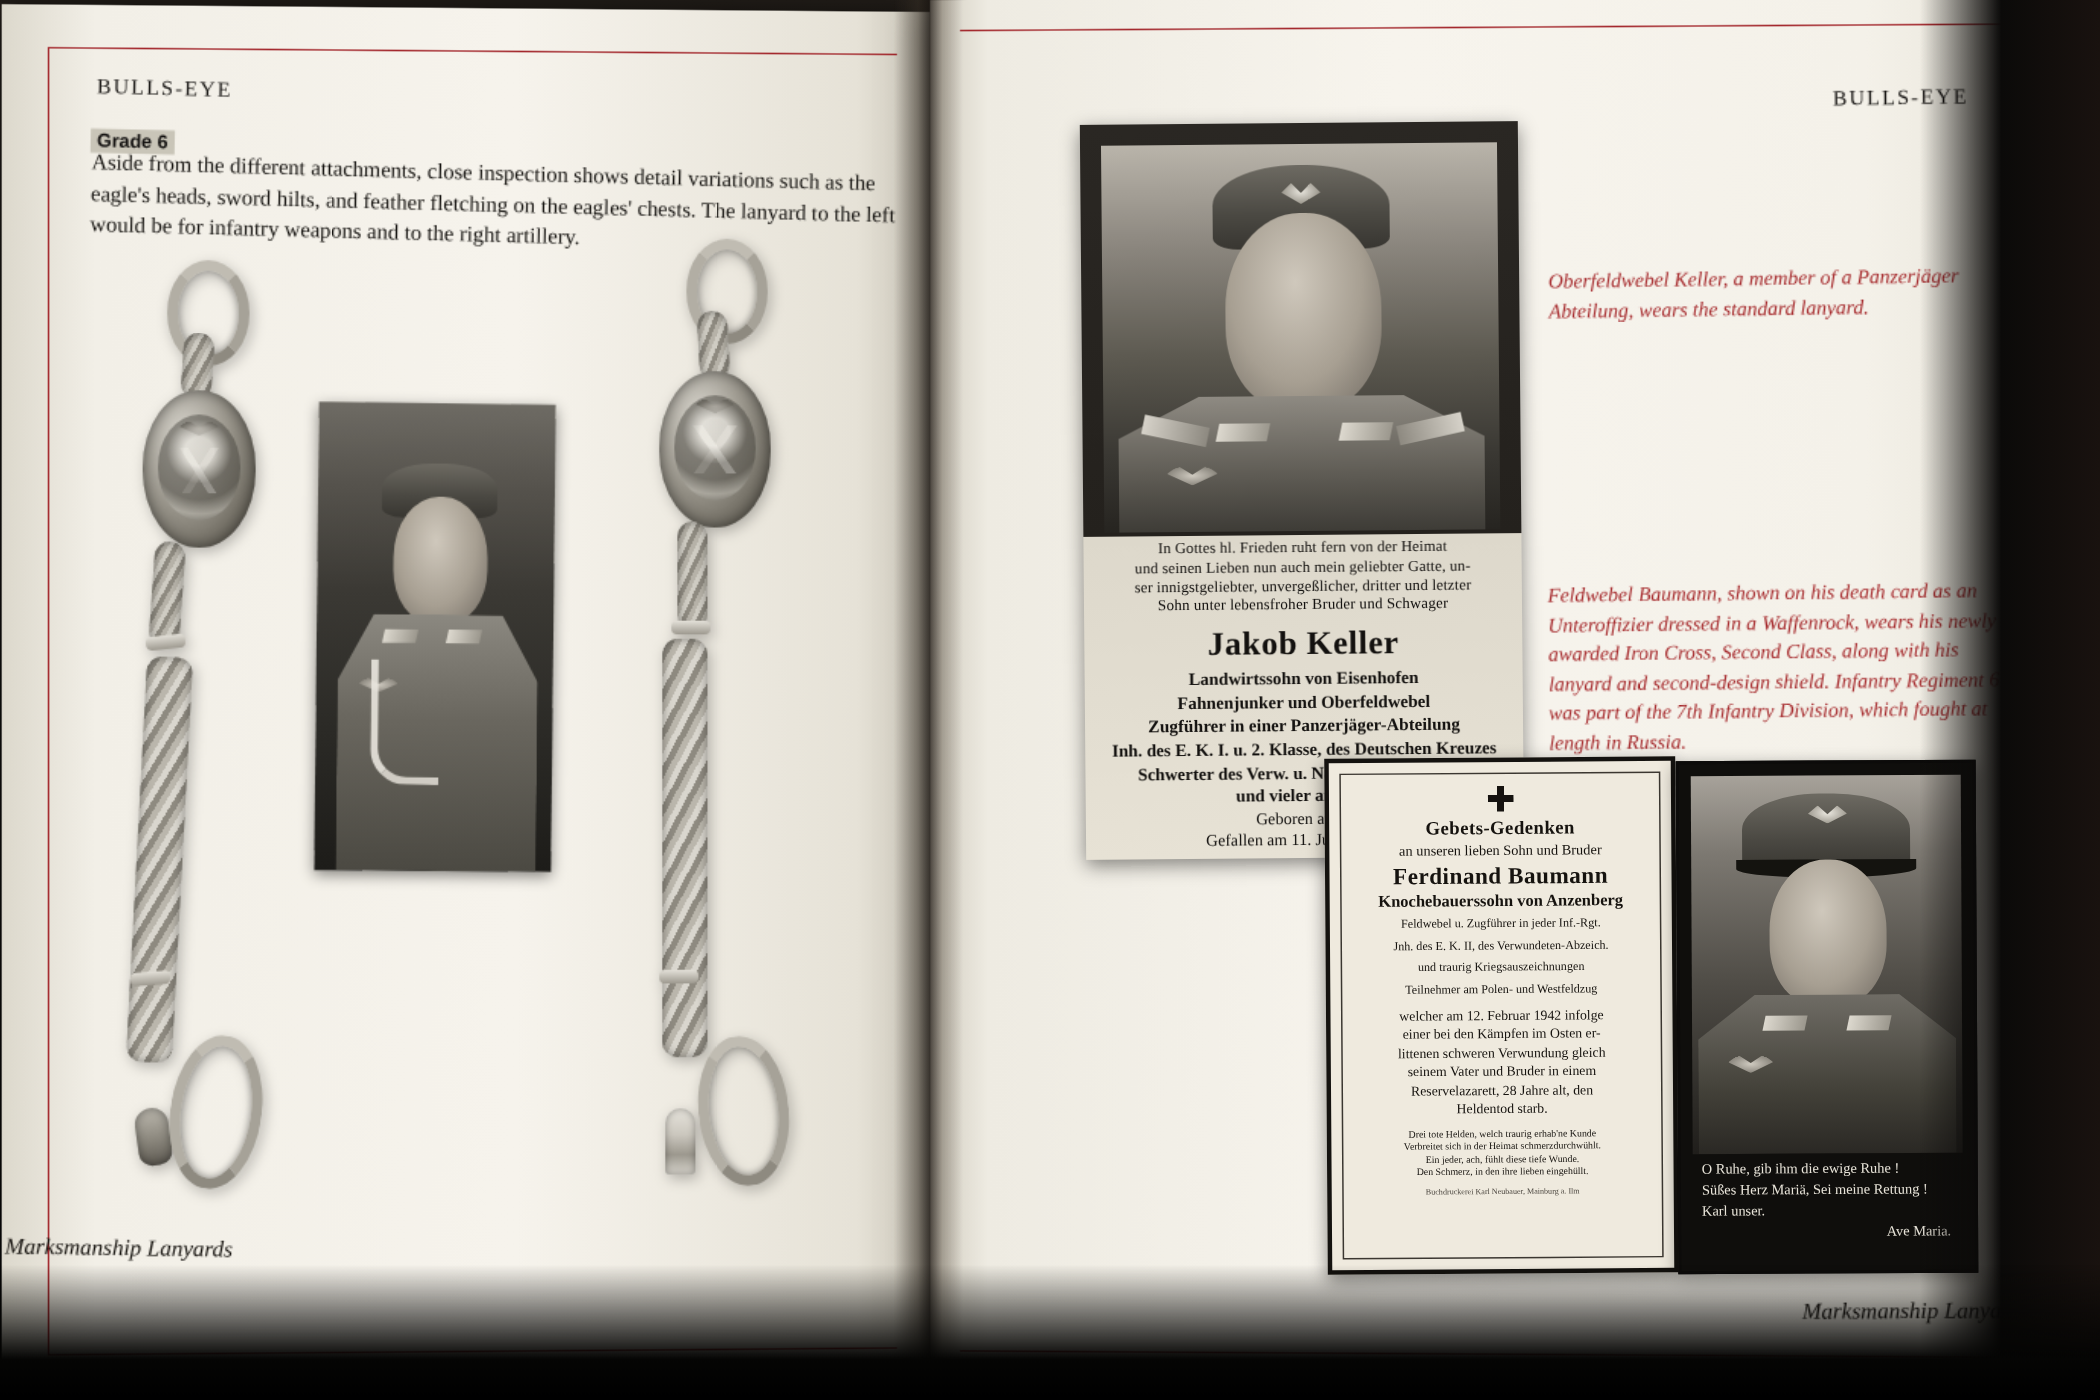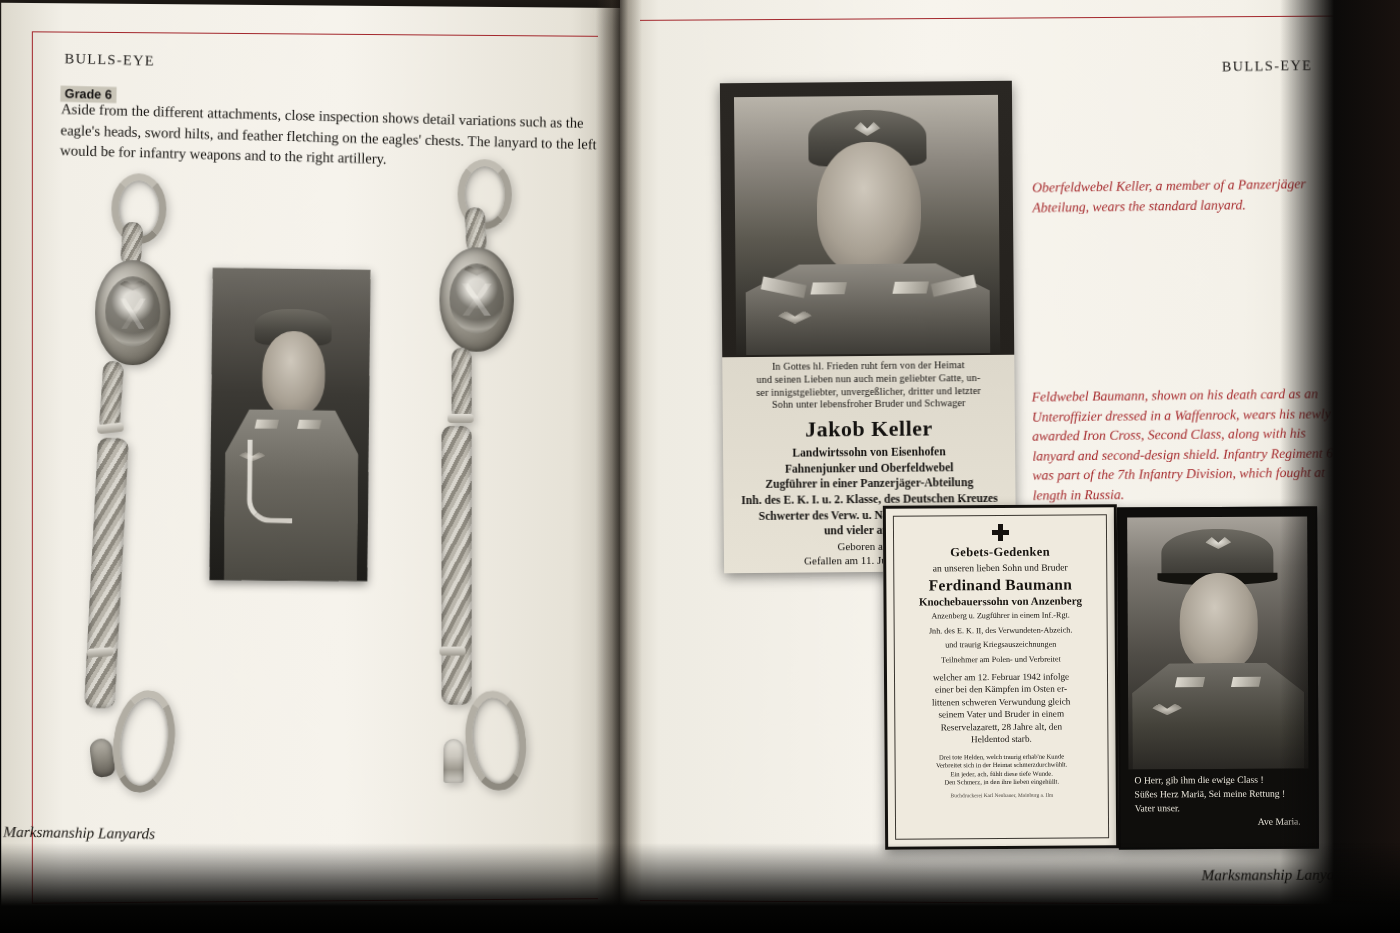--- a/index.html
+++ b/index.html
@@ -494,24 +494,24 @@
     </div>
   </div>
 
   <div class="card card-baumann">
     <div class="bm-inner">
       <div class="bm-cross"></div>
       <div class="bm-h1">Gebets-Gedenken</div>
       <div class="bm-h2">an unseren lieben Sohn und Bruder</div>
       <div class="bm-name">Ferdinand Baumann</div>
       <div class="bm-sub">Knochebauerssohn von Anzenberg</div>
-      <div class="bm-body">Anzenberg u. Zugführer in einem Inf.-Rgt.</div>
+      <div class="bm-body">Feldwebel u. Zugführer in jeder Inf.-Rgt.</div>
       <div class="bm-body">Jnh. des E. K. II, des Verwundeten-Abzeich.</div>
       <div class="bm-body">und traurig Kriegsauszeichnungen</div>
-      <div class="bm-body">Teilnehmer am Polen- und Verbreitet</div>
+      <div class="bm-body">Teilnehmer am Polen- und Westfeldzug</div>
       <div class="bm-para">welcher am 12. Februar 1942 infolge</div>
       <div class="bm-para" style="margin-top:0">einer bei den Kämpfen im Osten er-</div>
       <div class="bm-para" style="margin-top:0">littenen schweren Verwundung gleich</div>
       <div class="bm-para" style="margin-top:0">seinem Vater und Bruder in einem</div>
       <div class="bm-para" style="margin-top:0">Reservelazarett, 28 Jahre alt, den</div>
       <div class="bm-para" style="margin-top:0">Heldentod starb.</div>
       <div class="bm-verse">Drei tote Helden, welch traurig erhab'ne Kunde</div>
       <div class="bm-verse" style="margin-top:0">Verbreitet sich in der Heimat schmerzdurchwühlt.</div>
       <div class="bm-verse" style="margin-top:0">Ein jeder, ach, fühlt diese tiefe Wunde.</div>
       <div class="bm-verse" style="margin-top:0">Den Schmerz, in den ihre lieben eingehüllt.</div>
@@ -528,23 +528,23 @@
       <div class="shape" style="left:30px; top:56px; width:120px; height:12px; border-radius:0 0 60% 60%; background:#14130f;"></div>
       <div class="face" style="left:52px; top:56px; width:78px; height:98px;"></div>
       <div class="tunic" style="left:4px; top:146px; width:172px; height:106px;
         clip-path: polygon(22% 0, 78% 0, 100% 28%, 100% 100%, 0 100%, 0 28%);
         background: linear-gradient(180deg,#6f6c65 0%, #434139 60%, #2a2824 100%);"></div>
       <div class="collar-tab" style="left:48px; top:160px; width:28px; height:10px;"></div>
       <div class="collar-tab" style="left:104px; top:160px; width:28px; height:10px;"></div>
       <div class="eagle" style="left:24px; top:186px; width:30px; height:12px;"></div>
     </div>
     <div class="officer-caption">
-      <span class="oc-line">O Herr, gib ihm die ewige Class !</span>
+      <span class="oc-line">O Ruhe, gib ihm die ewige Ruhe !</span>
       <span class="oc-line">Süßes Herz Mariä, Sei meine Rettung !</span>
-      <span class="oc-line">Vater unser.</span>
+      <span class="oc-line">Karl unser.</span>
       <span class="oc-ave">Ave Maria.</span>
     </div>
   </div>
 
   <div class="gutter"></div>
   <div class="backdrop-right"></div>
   <div class="backdrop-bottom"></div>
 </div>
 
 </body></html>

